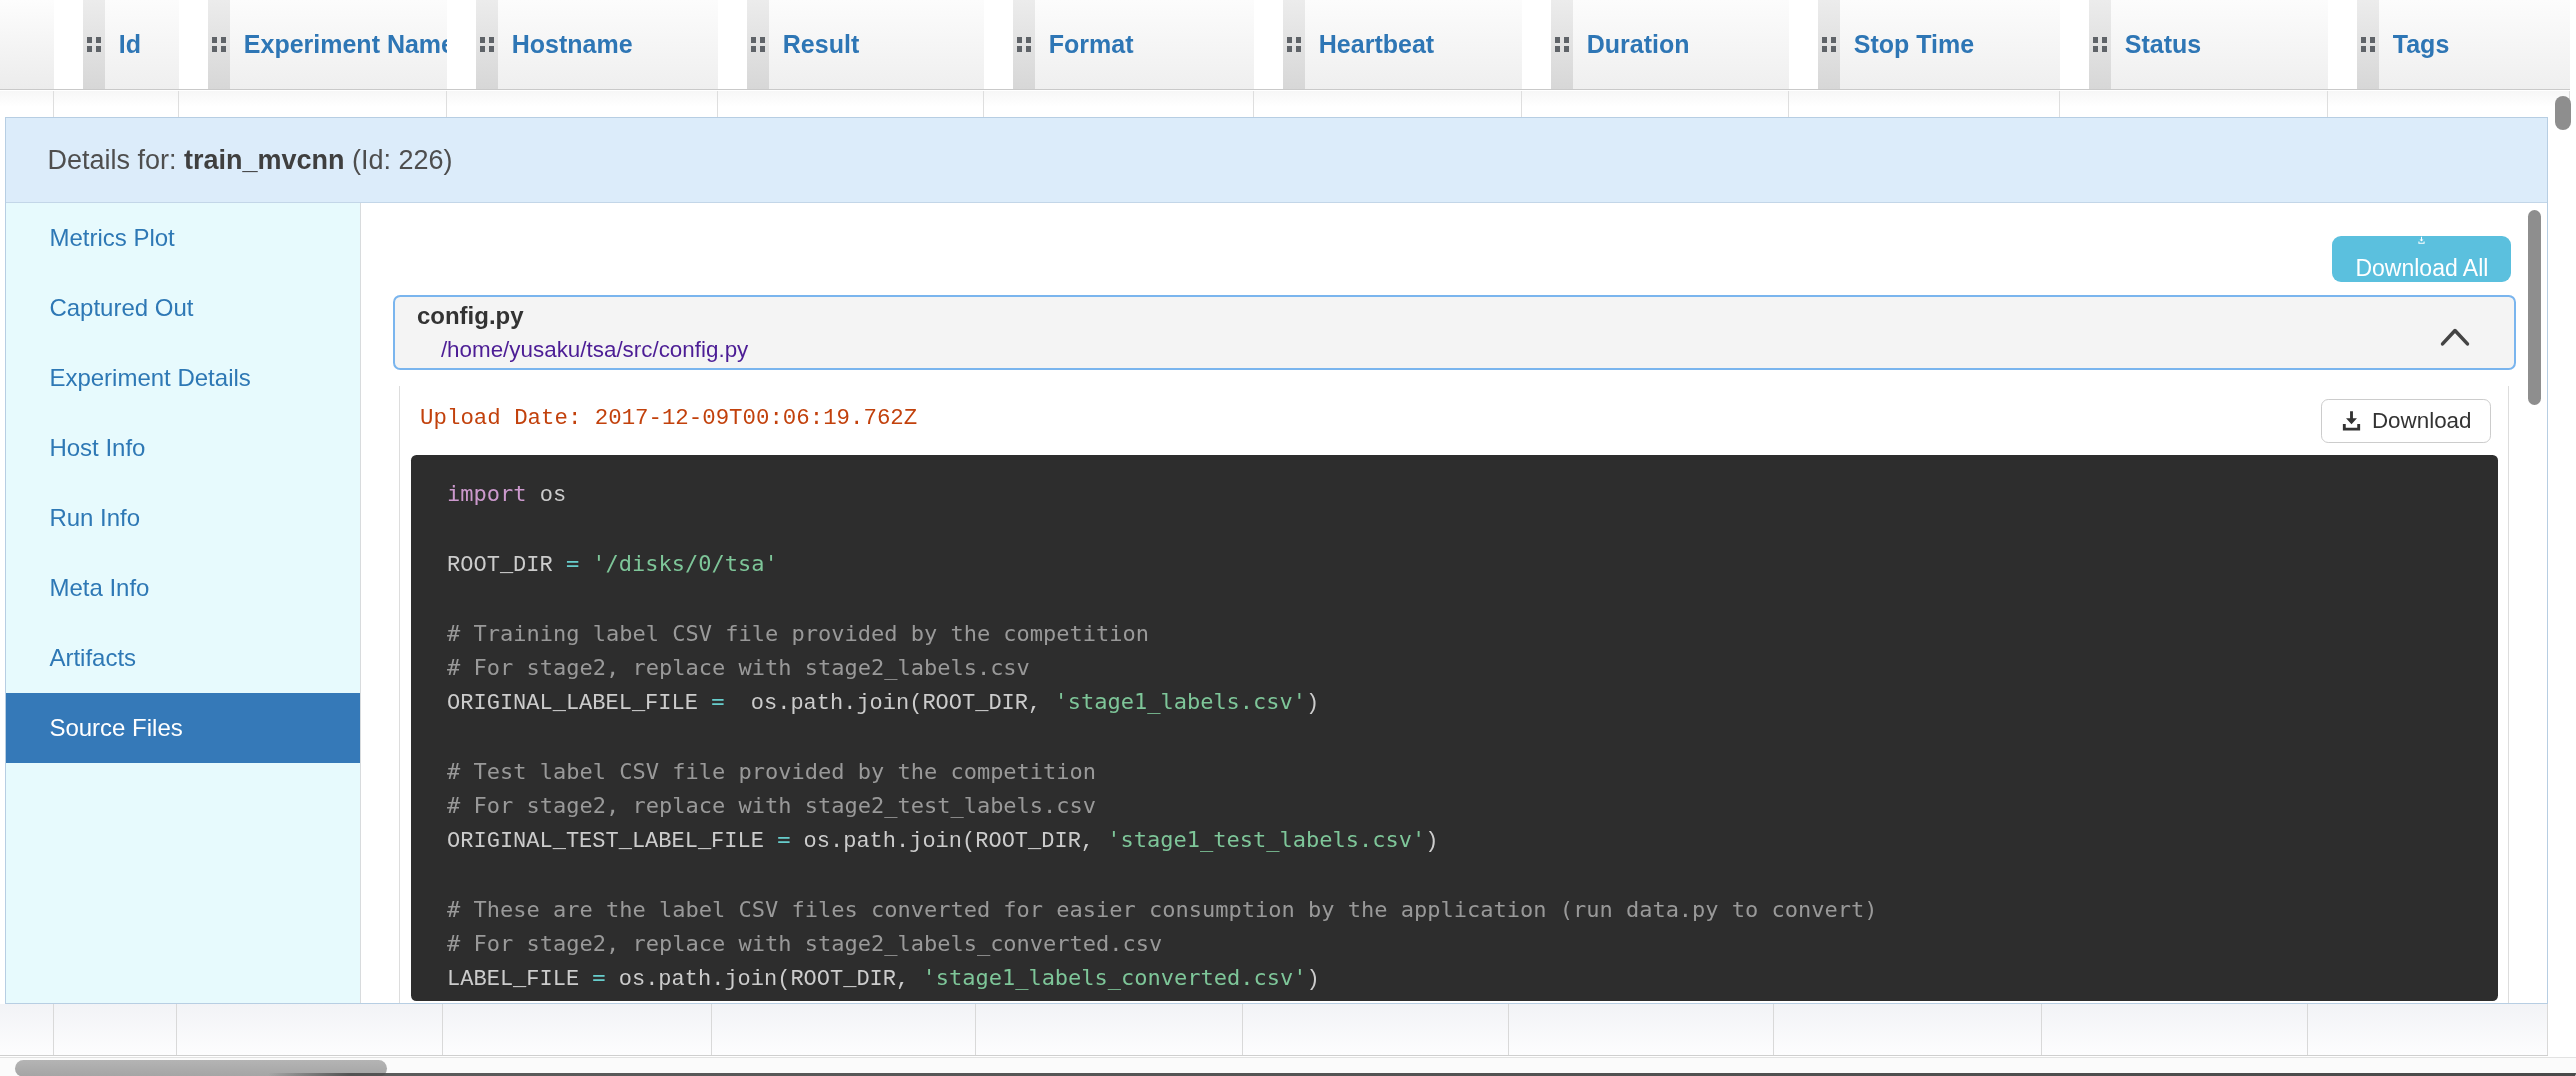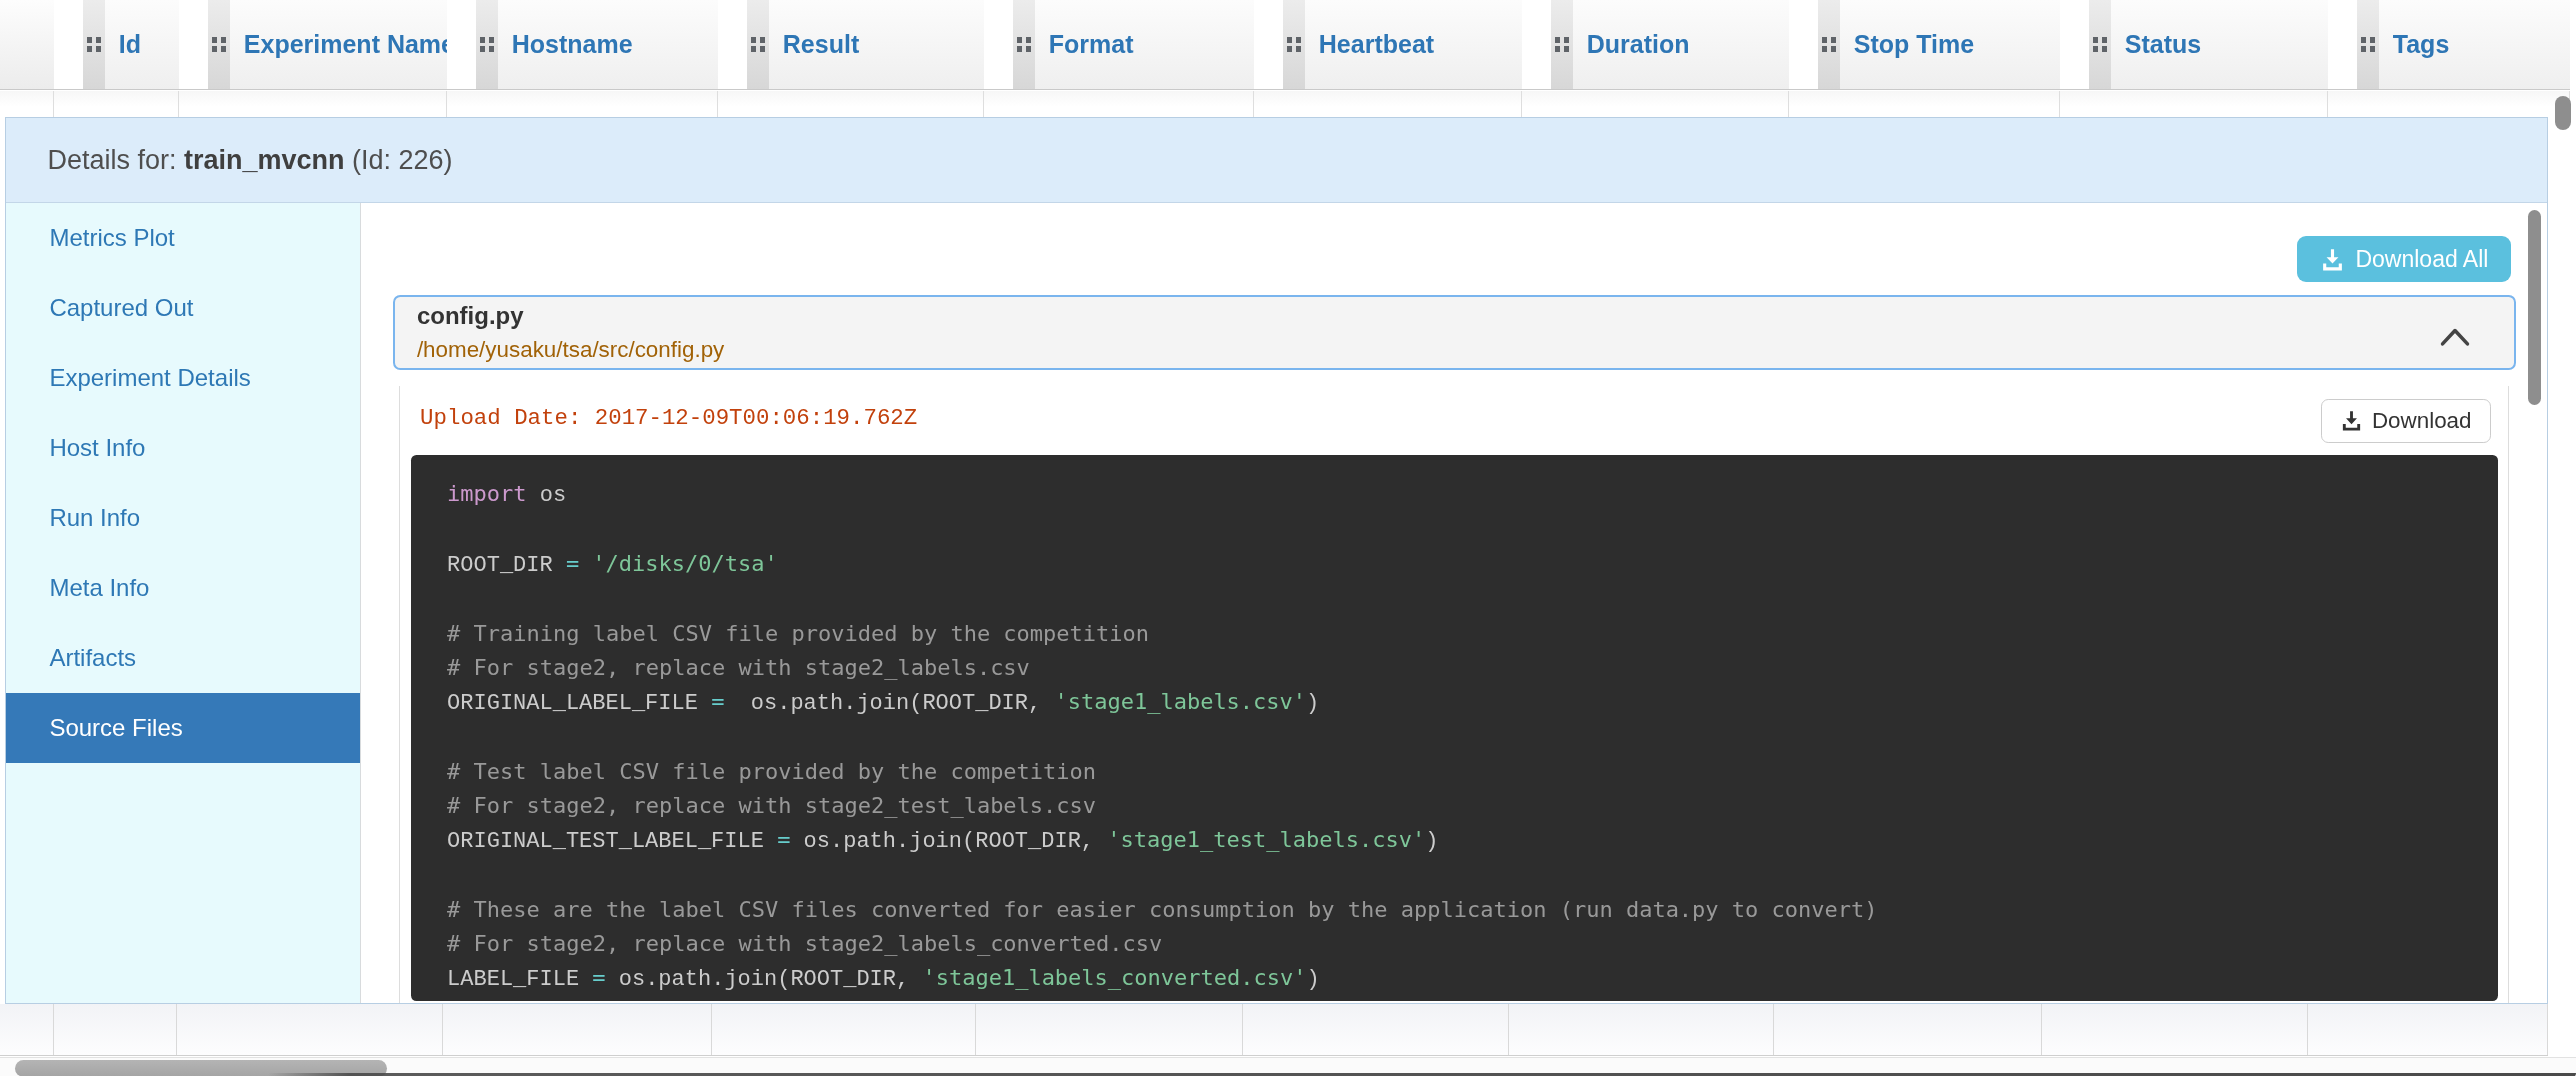--- a/index.html
+++ b/index.html
@@ -68,32 +68,32 @@
     color:var(--link-blue,#2e78b5); font-size:24px; cursor:pointer;
   }
   .sidebar-item.selected { background:var(--accent-blue,#3579b8); color:#fff; }
 
   
   .content { position:absolute; left:355px; right:0; top:0; bottom:0; background:#fff; overflow:hidden; }
 
   .btn-download-all {
     position:absolute; right:36px; top:33px; height:46px; padding:0 23px;
     background:var(--info-button,#5bc0de); color:#fff; border:none; border-radius:9px;
-    font-size:23px; font-family:inherit; display:flex; align-items:center; gap:10.7px; cursor:pointer;
+    font-size:23px; font-family:inherit; display:flex; align-items:center; gap:10.7px; cursor:pointer;flex-direction:column;
   }
   .dl-icon { width:25px; height:25px; fill:currentColor; }
 
   .file-card {
     position:absolute; left:32px; right:31px; top:92px; height:75px;
     border:2.7px solid var(--file-card-border,#7ab5ee); border-radius:7.2px;
     background:#f4f4f4; display:flex; flex-direction:column; justify-content:center;
     padding-left:21.5px; cursor:pointer;
   }
   .file-name { font-size:24px; font-weight:bold; color:#333; }
-  .file-path { font-size:22.4px; color:#a16207; margin-top:7.2px; }
+  .file-path { font-size:22.4px; color:#4c1d95; margin-top:7.2px;margin-left:24px; }
   .chevron {
     position:absolute; right:43px; top:29px; width:32px; height:21.5px;
   }
 
   .acc-body {
     position:absolute; left:38px; right:38px; top:183px; bottom:0;
     border-left:0.9px solid #ddd; border-right:0.9px solid #ddd;
     padding:0 10.7px; overflow:hidden;
   }
   .upload-row { position:relative; height:64px; }

